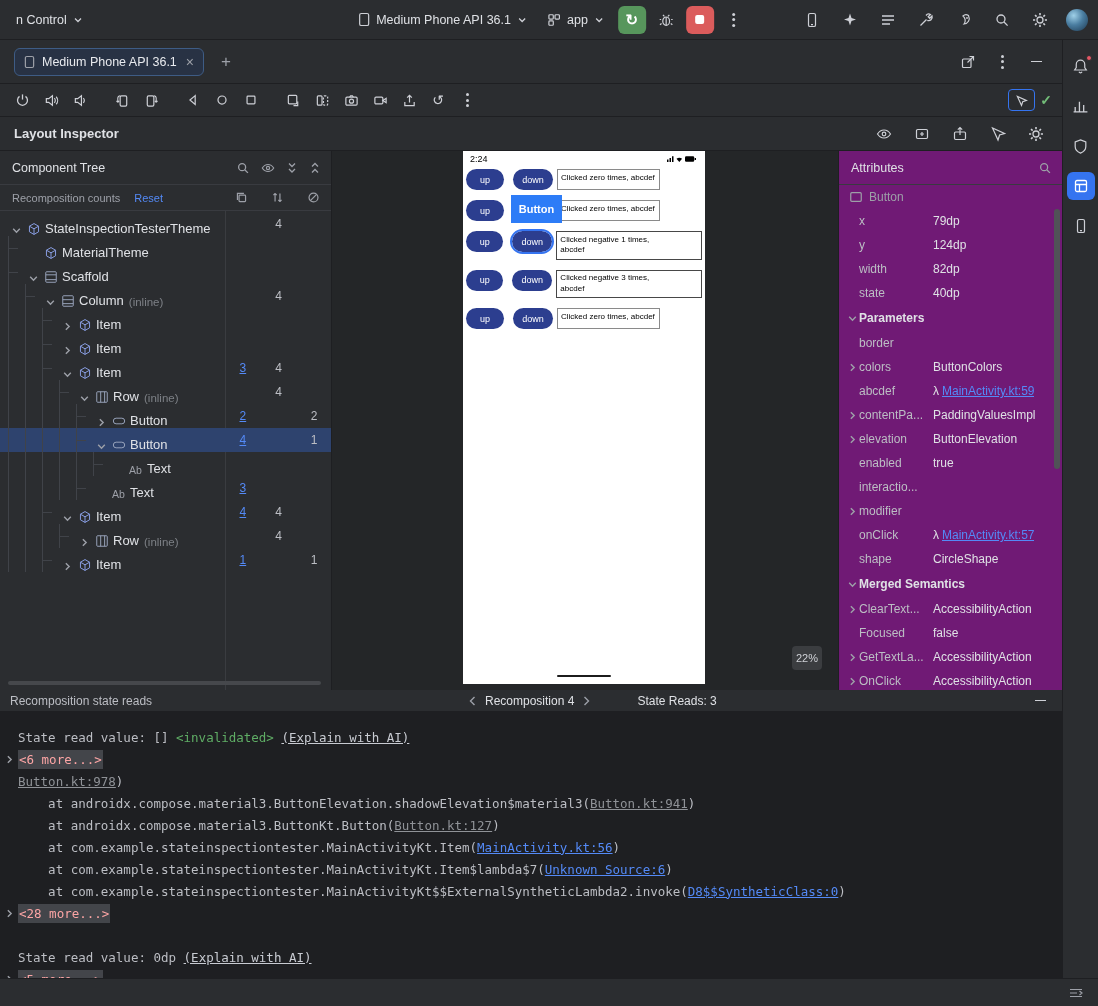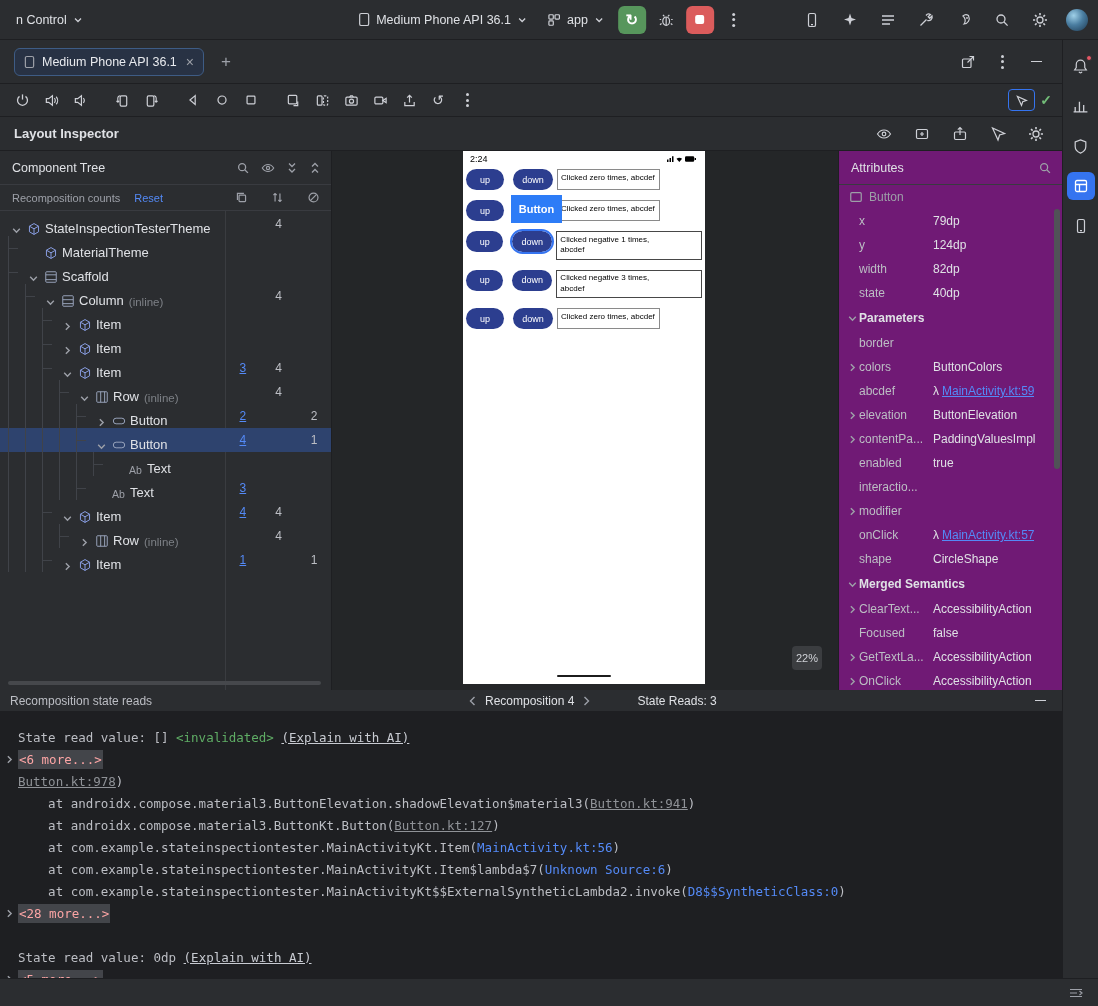--- a/index.html
+++ b/index.html
@@ -114,21 +114,21 @@
     border-bottom:1px solid #1e1f22;position:relative;background:#2b2d30}
   .chead .cc{position:absolute;left:468px;display:flex;align-items:center;gap:8px;color:#dfe1e5}
   .chead .sr{margin-left:38px}
   .console{height:266px;flex:none;background:#1e1f22;padding-top:14px;overflow:hidden;
     font-family:"DejaVu Sans Mono",monospace;font-size:12.5px}
   .cline{height:22px;display:flex;align-items:center;white-space:pre}
   .cgut{width:18px;flex:none;display:flex;justify-content:center}
   .cs-p{color:#bcbec4}
   .cs-g{color:#5fad65}
   .cs-ll{color:#c8cbd2;text-decoration:underline}
-  .cs-lb{color:#548af7;}
+  .cs-lb{color:#548af7;text-decoration:underline}
   .cs-lg{color:#8f9297;text-decoration:underline}
   .cs-sel{background:#43454a;color:#fca5a5;padding:2px 1px}
 
   
   .right-strip{width:36px;flex:none;background:#2b2d30;border-left:1px solid #1e1f22;
     display:flex;flex-direction:column;align-items:center;padding-top:12px;gap:12px}
   .strip-btn{width:28px;height:28px;display:flex;align-items:center;justify-content:center;border-radius:6px;position:relative}
   .strip-btn.active{background:#3574f0}
   .reddot{position:absolute;top:3px;right:3px;width:6px;height:6px;border-radius:50%;background:#e55765;border:1px solid #2b2d30}
   .statusbar{height:28px;flex:none;background:#2b2d30;border-top:1px solid #1e1f22;display:flex;align-items:center;justify-content:flex-end;padding:0 10px}
@@ -893,31 +893,31 @@
                   <span class="lam">λ </span>
                   <span class="avlink">MainActivity.kt:59</span>
                 </span>
               </div>
               <div class="arow">
                 <span class="achev">
                   <svg width="11" height="11" viewBox="0 0 10 10">
                     <polyline points="3.5,2 6.5,5 3.5,8" fill="none" stroke="#9da0a8" stroke-width="1.3"></polyline>
                   </svg>
                 </span>
+                <span class="alabel">contentPa...</span>
+                <span class="aval">PaddingValuesImpl</span>
+              </div>
+              <div class="arow">
+                <span class="achev">
+                  <svg width="11" height="11" viewBox="0 0 10 10">
+                    <polyline points="3.5,2 6.5,5 3.5,8" fill="none" stroke="#9da0a8" stroke-width="1.3"></polyline>
+                  </svg>
+                </span>
                 <span class="alabel">elevation</span>
                 <span class="aval">ButtonElevation</span>
-              </div>
-              <div class="arow">
-                <span class="achev">
-                  <svg width="11" height="11" viewBox="0 0 10 10">
-                    <polyline points="3.5,2 6.5,5 3.5,8" fill="none" stroke="#9da0a8" stroke-width="1.3"></polyline>
-                  </svg>
-                </span>
-                <span class="alabel">contentPa...</span>
-                <span class="aval">PaddingValuesImpl</span>
               </div>
               <div class="arow">
                 <span class="achev"></span>
                 <span class="alabel">enabled</span>
                 <span class="aval">true</span>
               </div>
               <div class="arow">
                 <span class="achev"></span>
                 <span class="alabel">interactio...</span>
                 <span class="aval"></span>

